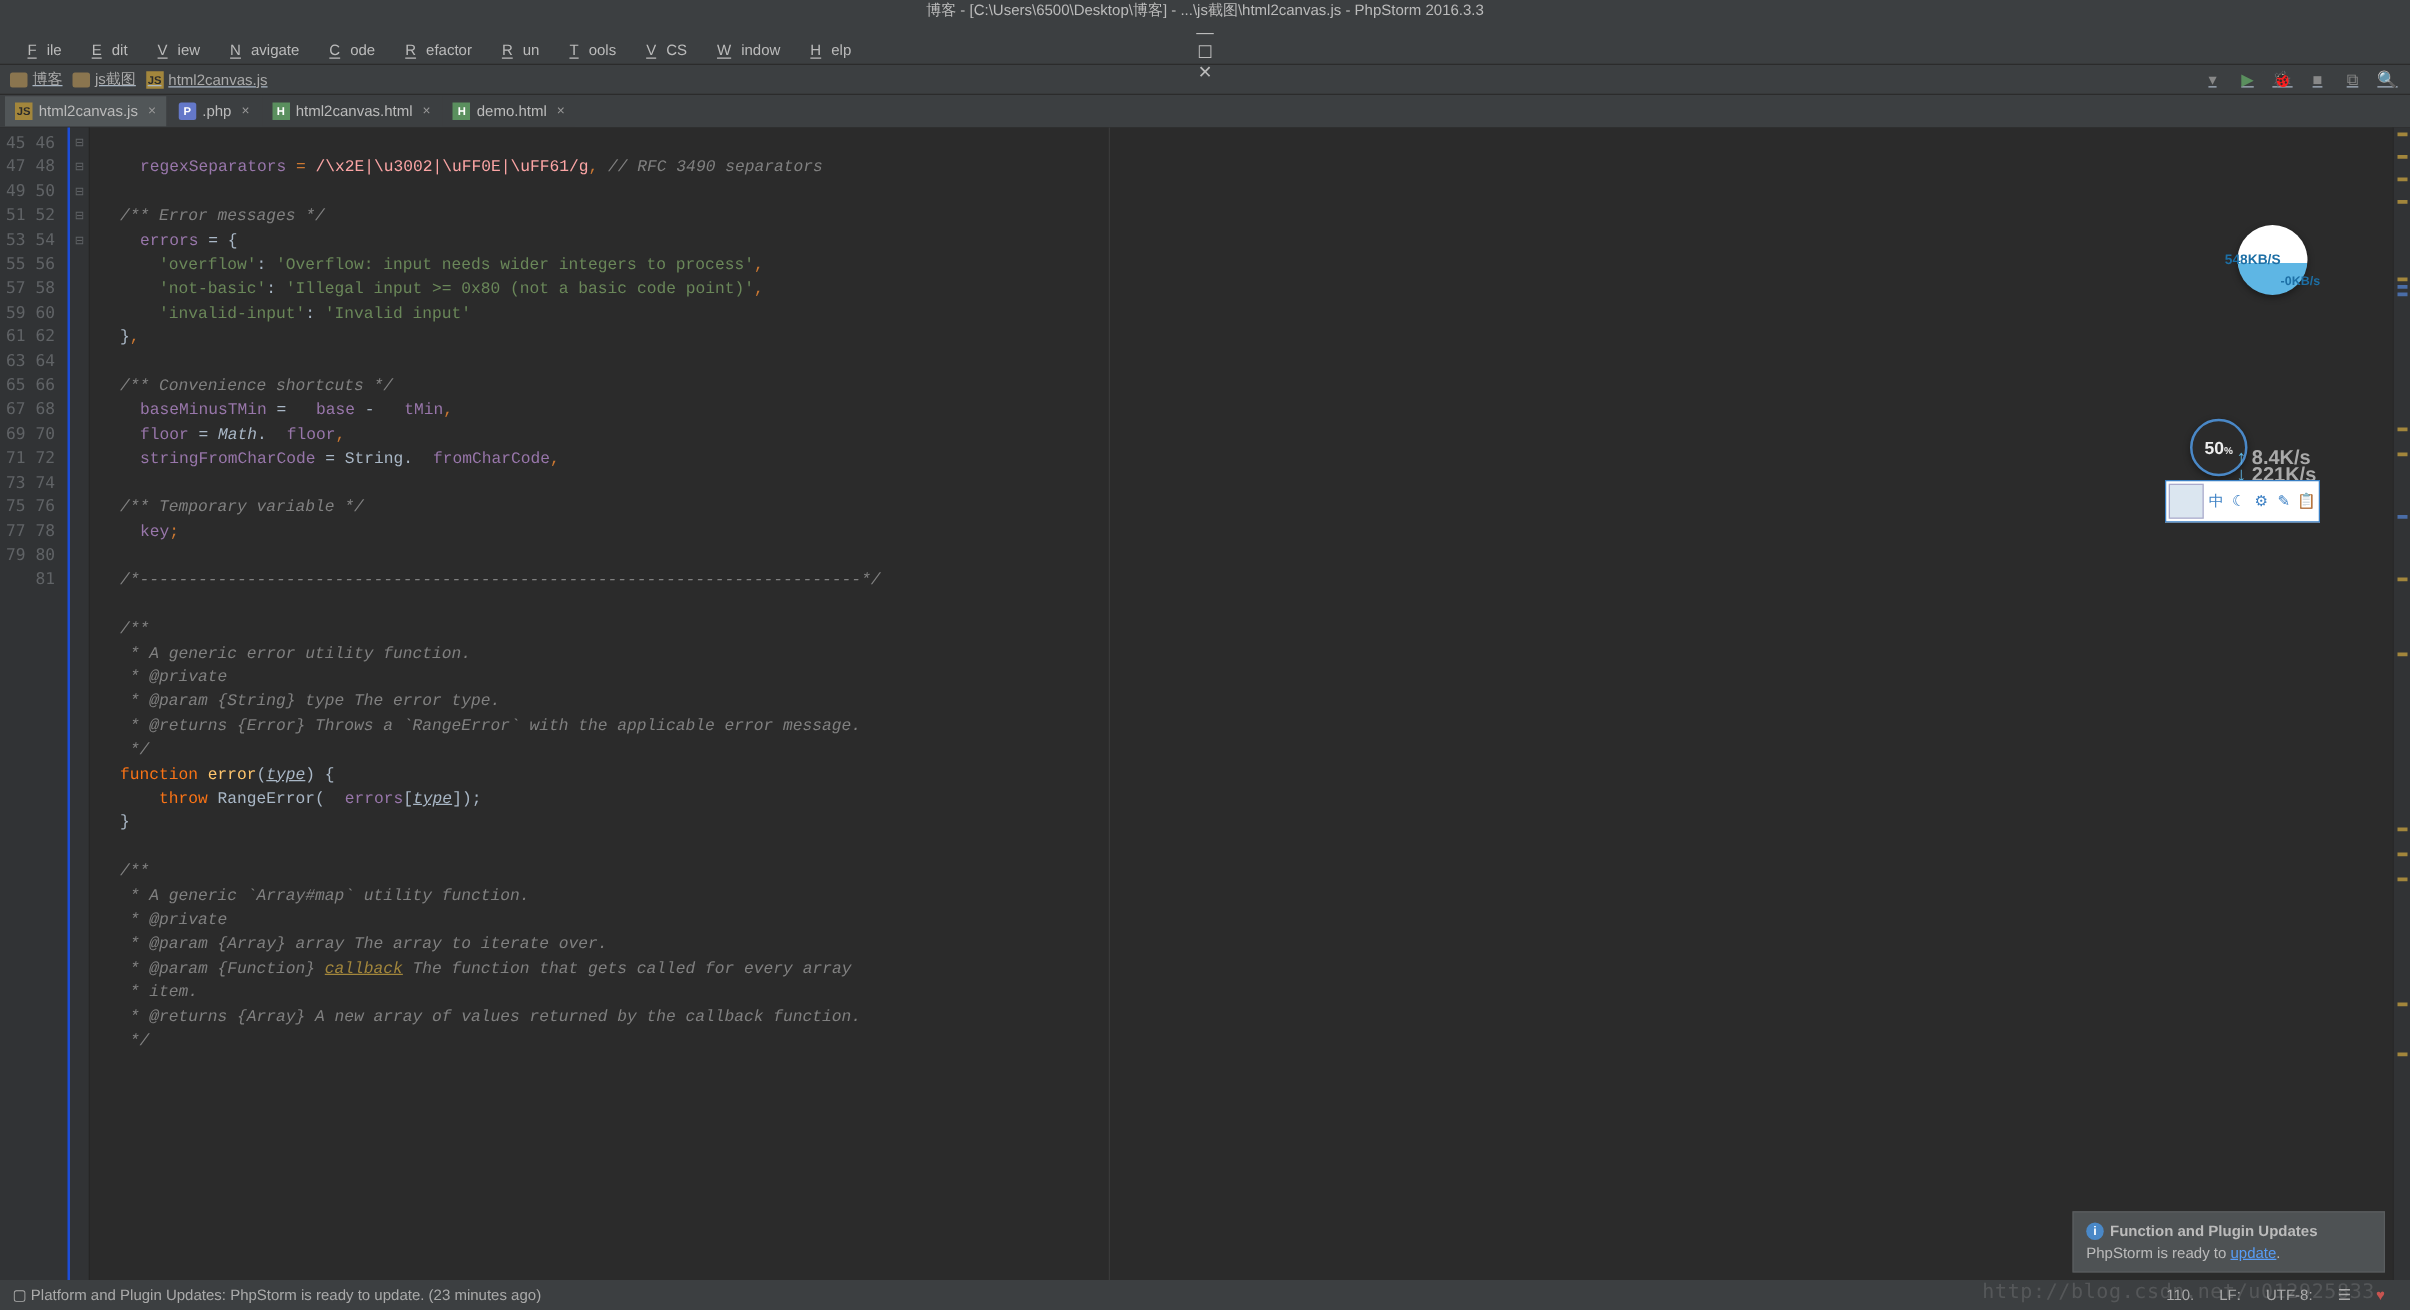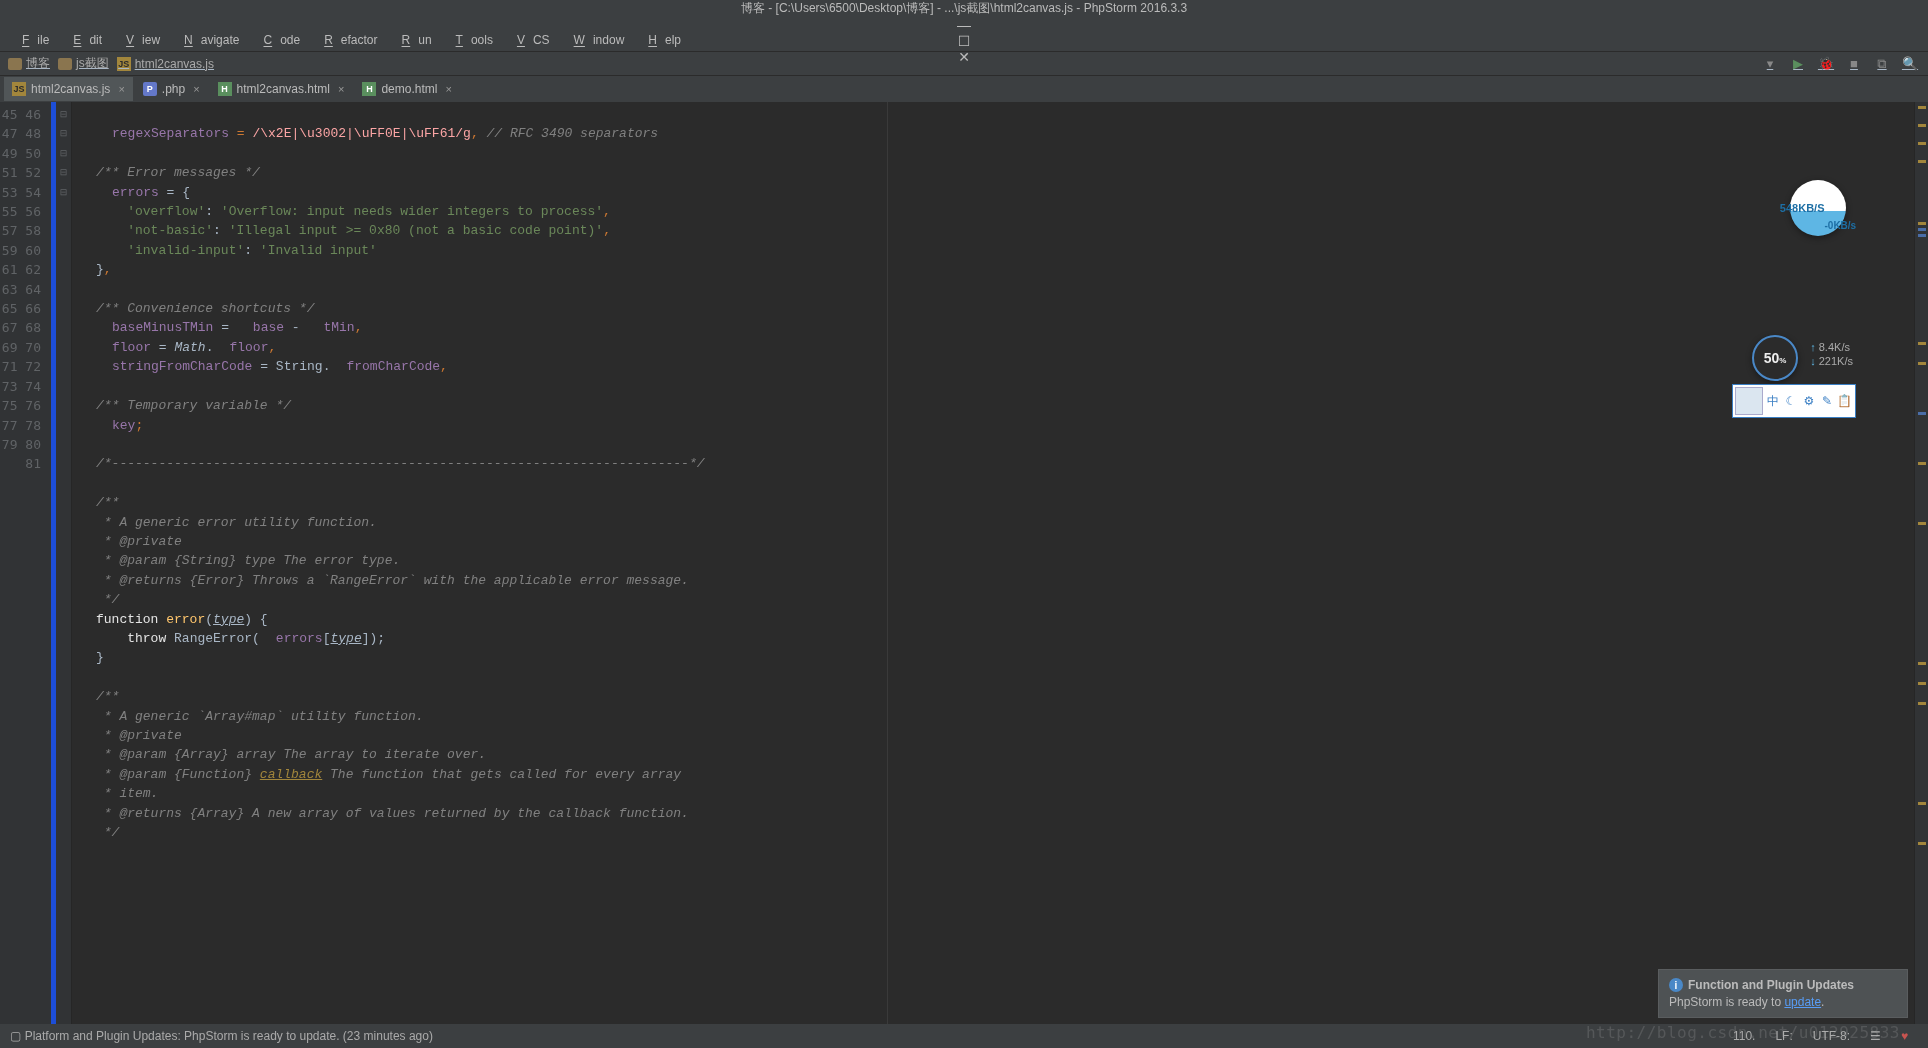--- a/index.html
+++ b/index.html
@@ -19,52 +19,52 @@
 .tool-icon { width:20px; height:20px; display:flex; align-items:center; justify-content:center; color:#888; cursor:pointer; font-size:13px; }
 .tabbar { height:26px; background:#3c3f41; display:flex; align-items:center; padding-left:4px; }
 .tab { height:24px; display:flex; align-items:center; padding:0 8px; gap:5px; background:#515658; color:#bbb; font-size:12px; margin-right:2px; cursor:pointer; }
 .tab.inactive { background:#3c3f41; }
 .tab .ic { width:14px; height:14px; display:inline-flex; align-items:center; justify-content:center; font-size:9px; font-weight:bold; }
 .tab .ic.js { background:#a2863c; color:#2b2b2b; }
 .tab .ic.php { background:#6478c9; color:#fff; border-radius:2px; }
 .tab .ic.html { background:#5a8f5e; color:#fff; }
 .tab .close { color:#999; font-size:11px; margin-left:3px; }
 .editor { display:flex; height:calc(100% - 126px); background:#2b2b2b; position:relative; }
-.gutter { width:56px; background:#313335; text-align:right; padding:3px 10px 0 0; font-family:Consolas,monospace; font-size:13px; color:#606366; line-height:19.4px; border-right:5px solid #1d4ed8; }
+.gutter { width:56px; background:#313335; text-align:right; padding:3px 10px 0 0; font-family:Consolas,monospace; font-size:13px; color:#606366; line-height:19.4px; border-right:2px solid #1d4ed8; }
 .fold-col { width:16px; background:#313335; padding-top:3px; line-height:19.4px; font-size:9px; color:#606366; text-align:center; border-right:1px solid #262626; }
 .code { flex:1; padding:3px 0 0 24px; font-family:Consolas,"Courier New",monospace; font-size:13px; line-height:19.4px; white-space:pre; position:relative; }
 .midline { position:absolute; left:815px; top:0; bottom:0; width:1px; background:#3a3a3a; }
 .markerbar { width:14px; background:#313335; border-left:1px solid #262626; position:relative; }
 .marker { position:absolute; right:2px; width:8px; height:3px; }
 .m-y { background:#a2863c; }
 .m-b { background:#4a6da7; }
 .s-prop  { color:#9876aa;margin-left:16px; }
 .s-op    { color:#cc7832; }
 .s-regx  { color:#fca5a5; }
 .s-com   { color:#808080; font-style:italic; }
 .s-ital  { font-style:italic; }
 .s-str   { color:#6a8759; }
-.s-kw    { color:#e5e5e5; }
+.s-kw    { color:#f97316; }
 .s-fn    { color:#ffc66d; }
 .s-param { color:#a9b7c6; text-decoration:underline; font-style:italic; }
 .s-ulink { color:#a2863c; text-decoration:underline; font-style:italic; }
 .statusbar { height:24px; background:#3c3f41; display:flex; align-items:center; padding:0 10px; color:#aaa; font-size:12px; position:absolute; bottom:0; left:0; right:0; }
 .statusbar .spacer { flex:1; }
 .statusbar .cell { padding:0 10px; }
 .heart { color:#c75450; }
 .notif { position:absolute; right:20px; bottom:30px; width:250px; background:#4e5254; border:1px solid #5a5d5f; padding:8px 10px; color:#bbb; font-size:12px; }
 .notif .nt { font-weight:bold; display:flex; align-items:center; gap:5px; margin-bottom:3px; }
 .notif .bulb { width:14px; height:14px; border-radius:50%; background:#4a88c7; display:inline-flex; align-items:center; justify-content:center; color:#fff; font-size:10px; font-weight:bold; }
 .notif a { color:#589df6; text-decoration:underline; cursor:pointer; }
 .floating-circle { position:absolute; width:56px; height:56px; border-radius:50%; display:flex; flex-direction:row; align-items:center; justify-content:center; font-size:11px; font-weight:bold; box-shadow:0 2px 6px rgba(0,0,0,0.4); }
 .cir1 { top:180px; right:82px; background:linear-gradient(to bottom,#fff 0%,#fff 55%,#5eb6e4 55%,#5eb6e4 100%); color:#1d6fa5; }
 .cir1 .sub { font-size:10px; color:#1d6fa5;margin-top:35px; }
 .cir2 { top:335px; right:130px; width:46px; height:46px; background:#2b2b2b; border:2px solid #4a88c7; color:#eee; font-size:14px; }
 .cir2 .sub { font-size:8px; }
-.speeds { position:absolute; top:340px; right:75px; font-size:11px; color:#aaa; line-height:14px; }
+.speeds { position:absolute; top:360px; right:75px; font-size:16px; color:#aaa; line-height:14px;font-weight:bold; }
 .speeds .up { color:#5eb6e4; }
 .toolpanel { position:absolute; top:384px; right:72px; background:#fff; border:1px solid #3a7fc4; display:flex; align-items:center; padding:2px; gap:2px; }
 .toolpanel .av { width:28px; height:28px; background:#dbe6f0; border:1px solid #aac; }
 .toolpanel .mini { width:16px; height:16px; display:flex; align-items:center; justify-content:center; font-size:12px; color:#3a7fc4; cursor:pointer; }
 .watermark { position:absolute; right:28px; bottom:6px; color:rgba(200,200,200,0.18); font-size:16px; font-family:Consolas,monospace; letter-spacing:0.5px; }
 </style>
 </head>
 <body>
 
 <div class="titlebar">

